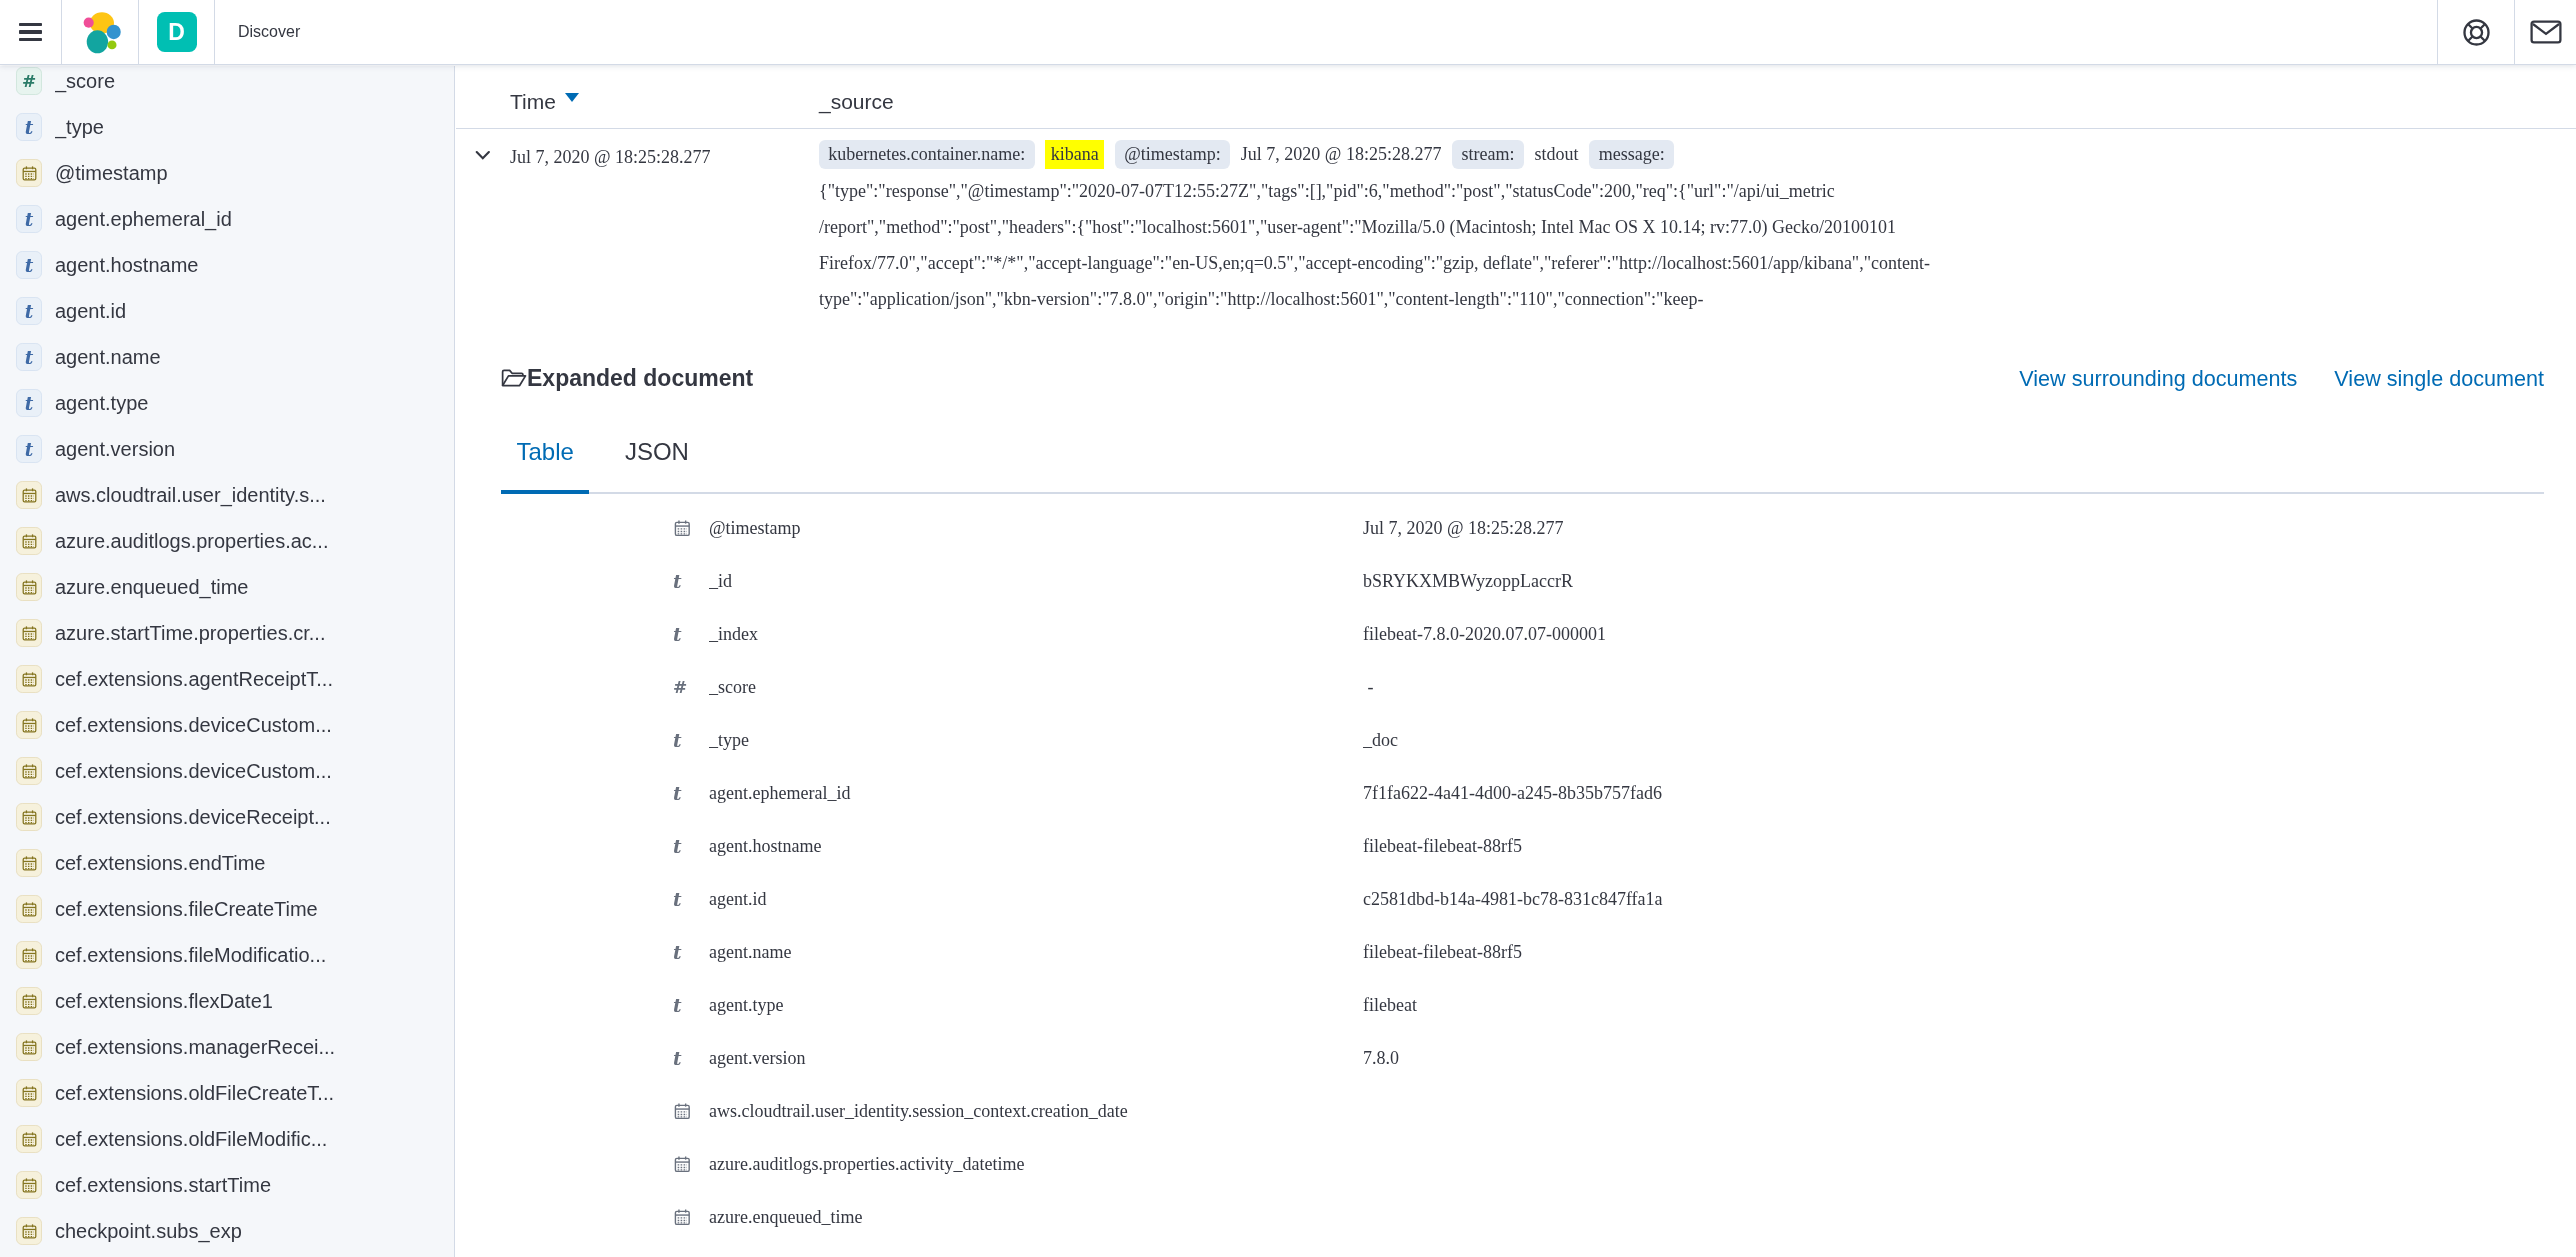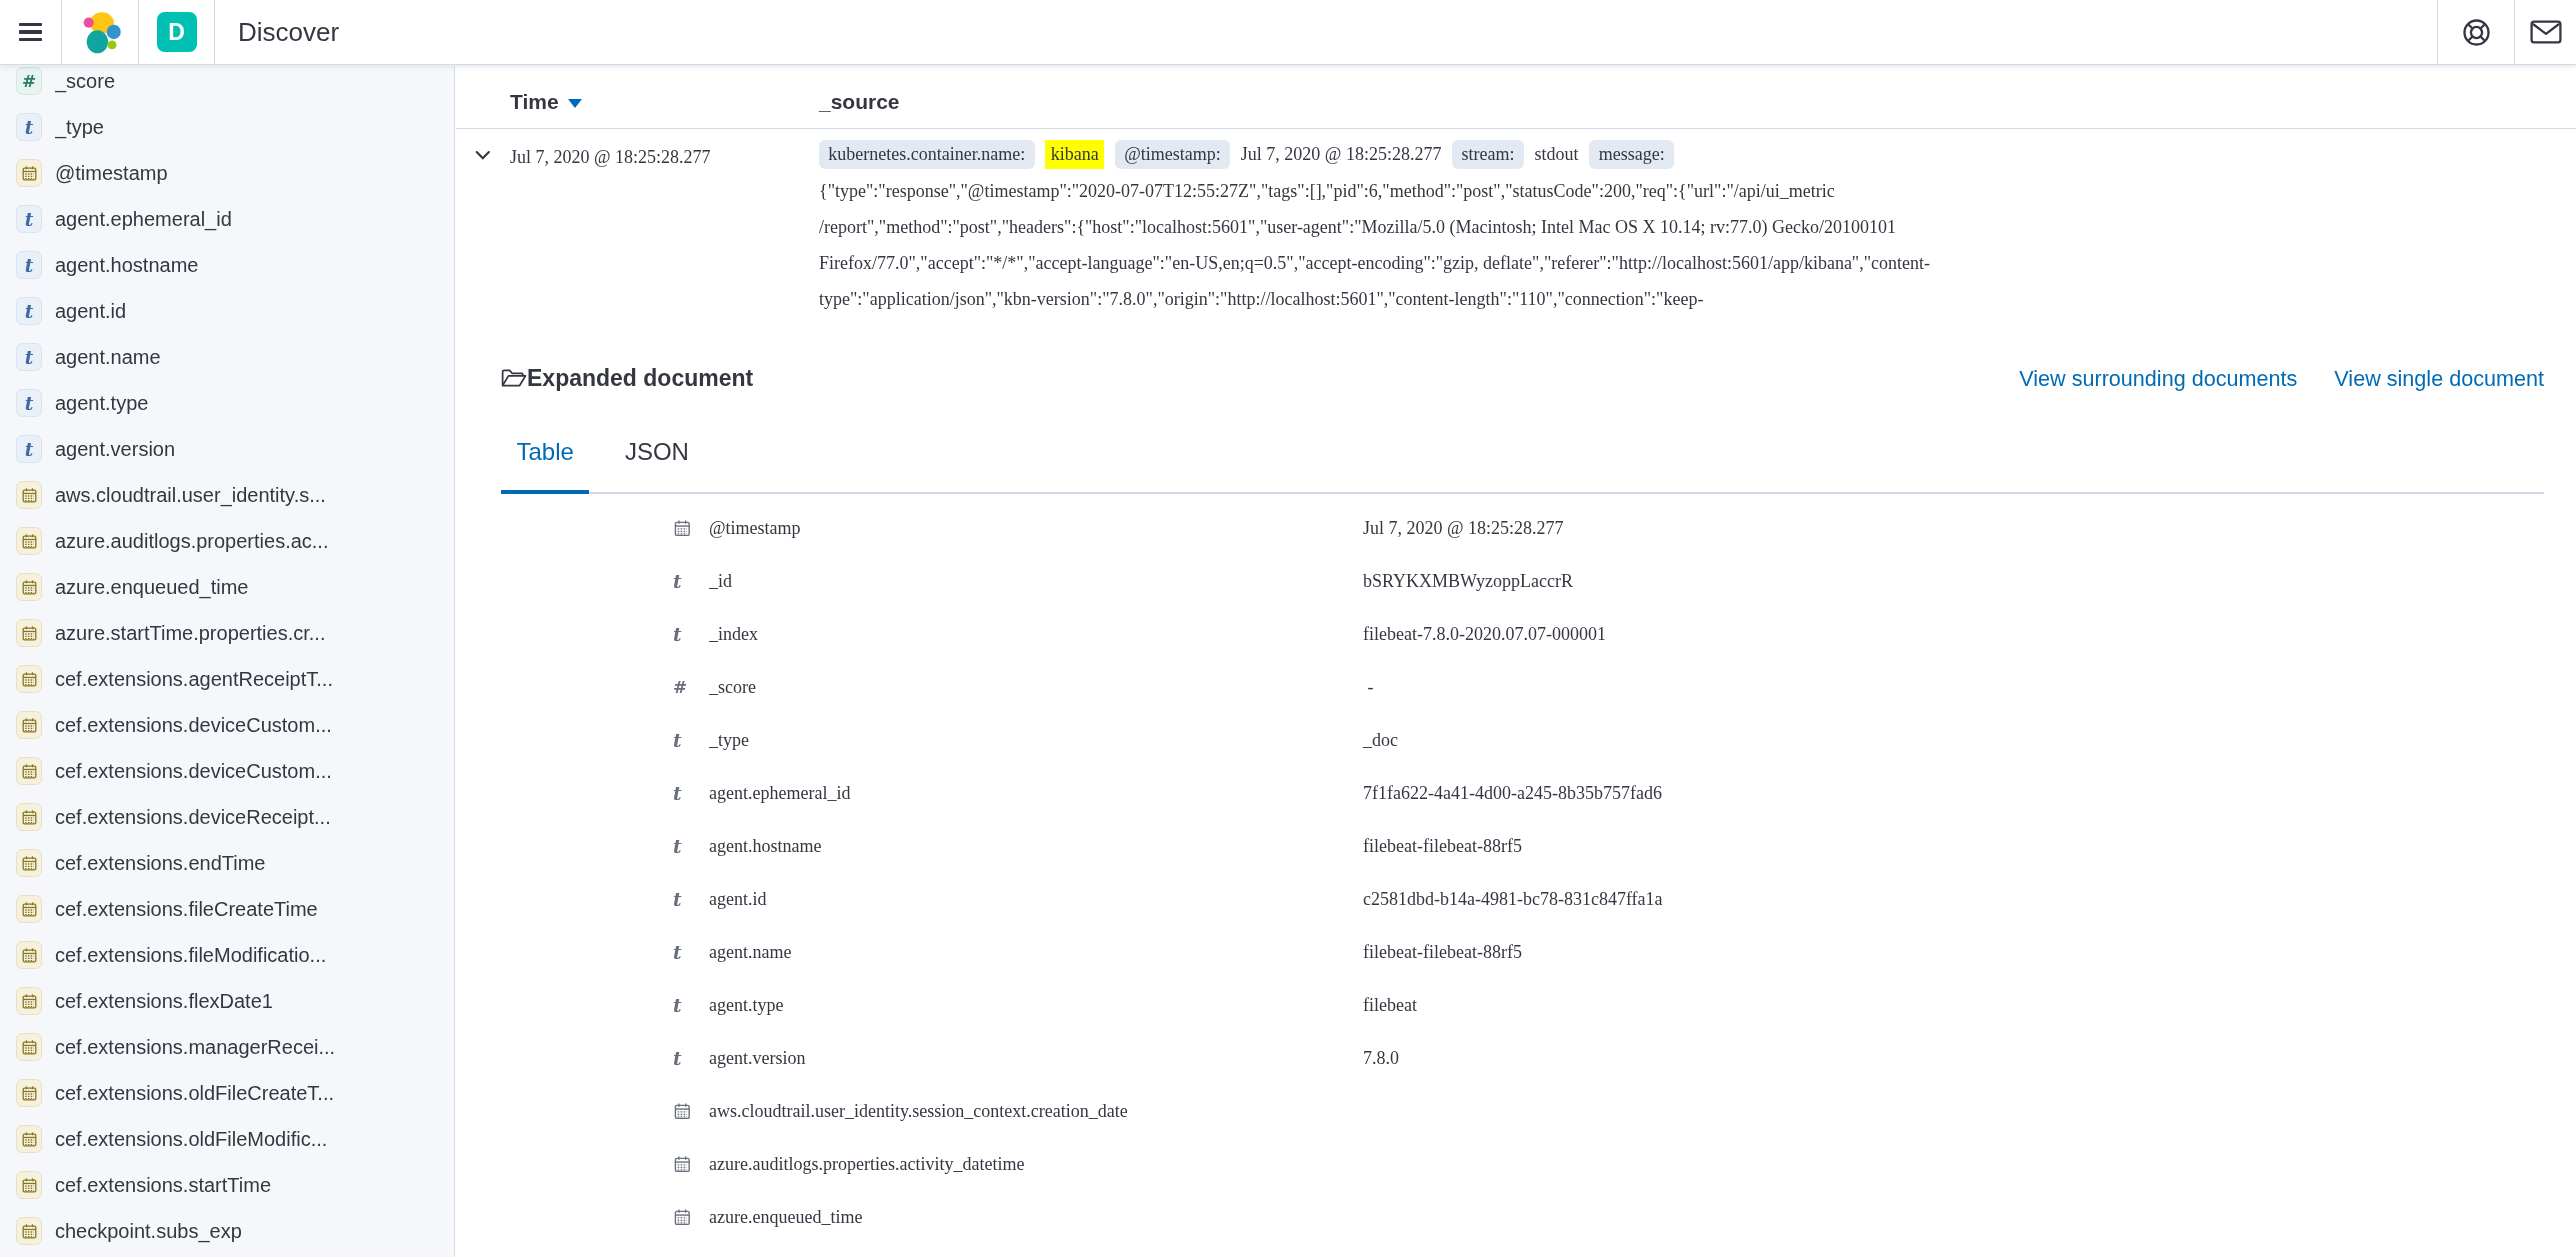--- a/index.html
+++ b/index.html
@@ -17,21 +17,21 @@
   
   .app-header{
     position:absolute;top:0;left:0;right:0;height:65px;background:#fff;
     border-bottom:1.5px solid var(--border);display:flex;align-items:stretch;z-index:20;
     box-shadow:0 2.3px 5.4px rgba(110,120,140,.22);
   }
   .hd-sec{display:flex;align-items:center;justify-content:center;height:100%;}
   .hd-menu{width:62px;border-right:1.5px solid var(--border);cursor:pointer;}
   .hd-logo{width:77px;border-right:1.5px solid var(--border);}
   .hd-badge-wrap{width:76px;border-right:1.5px solid var(--border);}
-  .hd-title{padding-left:23px;font-size:26px;color:var(--text);}
+  .hd-title{padding-left:23px;font-size:16px;color:var(--text);}
   .hd-spacer{flex:1;}
   .hd-help{width:77px;border-left:1.5px solid var(--border);cursor:pointer;}
   .hd-mail{width:62px;border-left:1.5px solid var(--border);cursor:pointer;}
   .hamburger{display:flex;flex-direction:column;gap:4.6px;}
   .hamburger span{display:block;width:23px;height:3.1px;background:var(--text);border-radius:0.8px;}
   .app-badge{
     width:40px;height:40px;border-radius:7.7px;background:var(--app-badge);color:#fff;
     display:flex;align-items:center;justify-content:center;font-size:23px;font-weight:bold;
   }
 
@@ -55,21 +55,21 @@
   .glyph-d{display:none;}
   .fchip[data-type="string"] .glyph-t{display:inline;}
   .fchip[data-type="number"] .glyph-n{display:inline;}
   .fchip[data-type="date"] .glyph-d{display:block;}
   .sb-label{font-size:20px;color:var(--text);white-space:nowrap;overflow:hidden;}
 
   
   .main{position:absolute;top:66px;left:456px;right:0;bottom:0;overflow:hidden;background:#fff;}
   .dt-grid{display:grid;grid-template-columns:54px 309px 1fr;}
   .dt-head{height:63px;border-bottom:1.5px solid var(--border);align-items:center;padding-top:10.8px;}
-  .th{font-size:21px;font-weight:bold;color:var(--text);display:flex;align-items:center;cursor:pointer;}
+  .th{font-size:21px;font-weight:normal;color:var(--text);display:flex;cursor:pointer;}
   .th.plain{cursor:default;}
   .sort-arrow{
     display:inline-block;width:0;height:0;margin-left:9.3px;margin-top:3.1px;
     border-left:7px solid transparent;border-right:7px solid transparent;
     border-top:9.3px solid var(--accent);
   }
   .doc-row{padding-top:10.8px;}
   .caret-cell{display:flex;justify-content:center;padding-top:4.6px;cursor:pointer;}
   .time-cell{font-size:18px;padding-top:7px;white-space:nowrap;color:var(--text);}
   .source-cell{padding-right:31px;overflow:hidden;}

